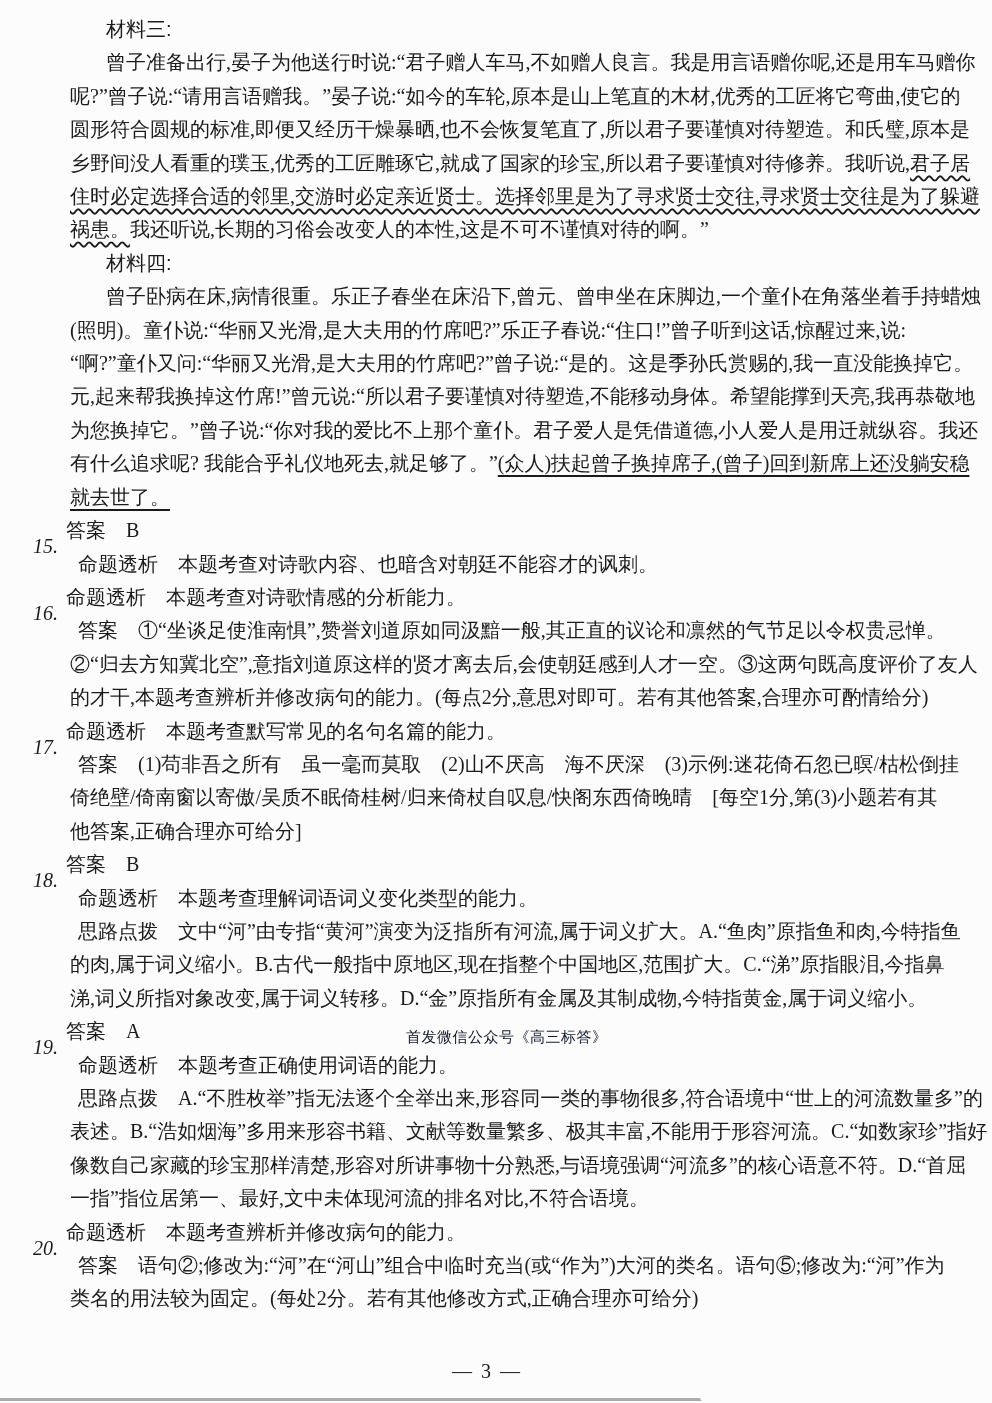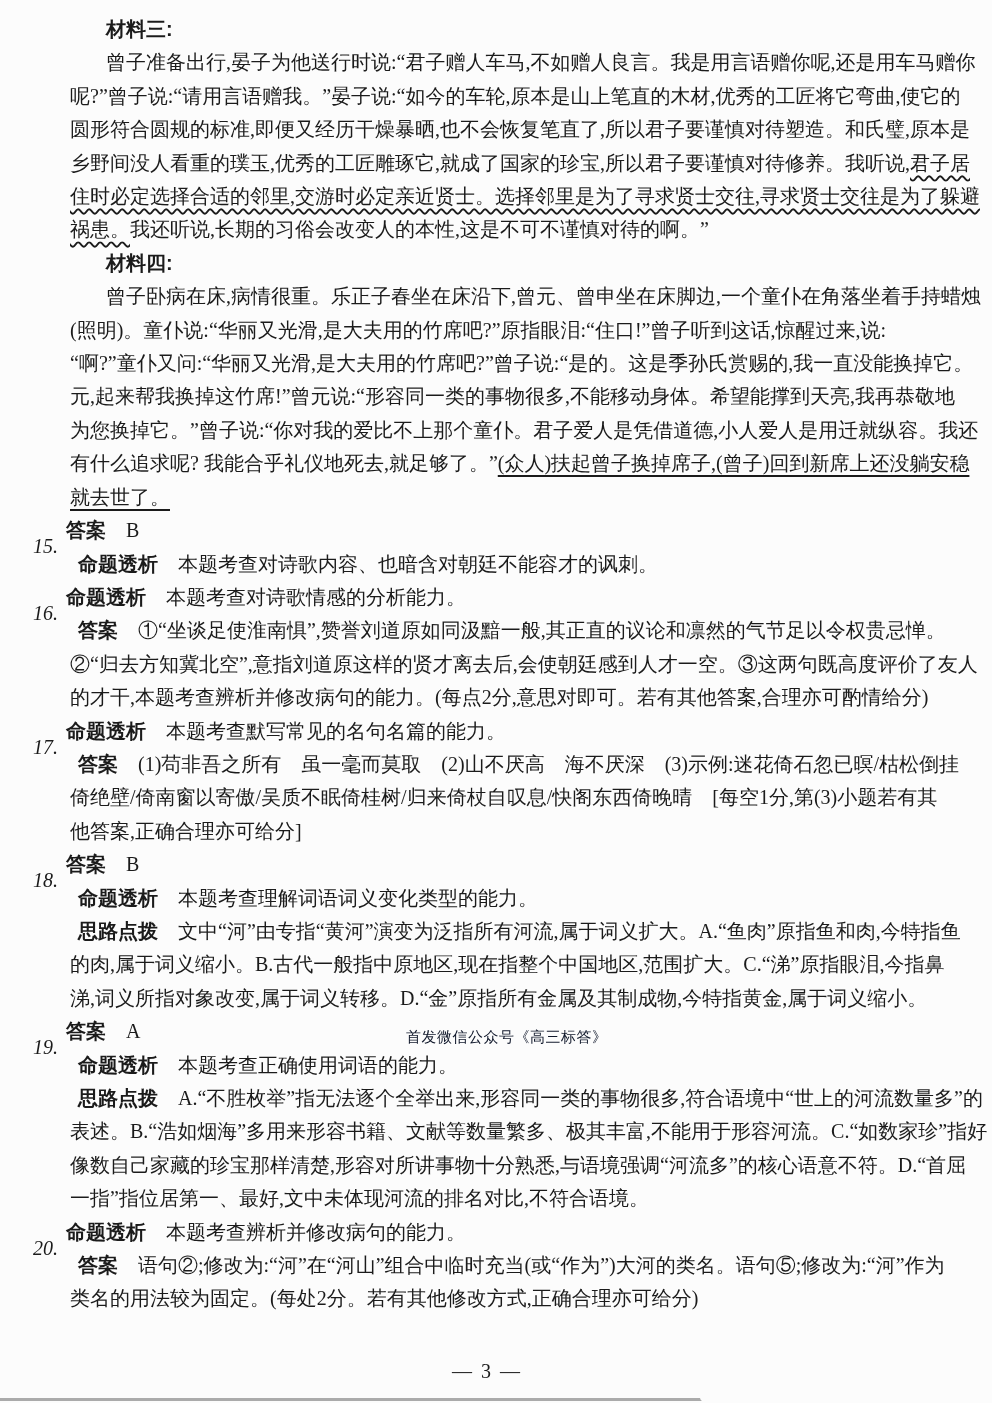--- a/index.html
+++ b/index.html
@@ -16,21 +16,21 @@
   .line{white-space:nowrap;position:relative;}
   
   .line.mt,.line.mi{padding-left:40px;}
   
   .line.mb,.line.wrap{padding-left:4px;}
   
   .line.sl{padding-left:12px;}
   
   .line.item{padding-left:0;}
   .item-num{position:absolute;left:-33px;top:16px;font-style:italic;}
-  .seg-b{font-family:"Liberation Sans",sans-serif;font-weight:700;}
+  .seg-b{font-family:"Liberation Sans",sans-serif;font-weight:400;}
   .u-w{text-decoration-line:underline;text-decoration-style:wavy;
        text-decoration-thickness:1.5px;text-underline-offset:5px;}
   .u-s{text-decoration-line:underline;text-decoration-style:solid;
        text-decoration-thickness:1.5px;text-underline-offset:5px;}
   .watermark{
     position:absolute;left:406px;top:1028px;
     font-size:15px;letter-spacing:0.5px;color:#0f172a;white-space:nowrap;
   }
   .footer{
     position:absolute;left:452px;top:1360px;font-size:20px;
@@ -50,23 +50,23 @@
 <div class="doc" id="doc-lines">
     <div class="line mt"><span class="seg-b">材料三:</span></div>
     <div class="line mi"><span>曾子准备出行,晏子为他送行时说:“君子赠人车马,不如赠人良言。我是用言语赠你呢,还是用车马赠你</span></div>
     <div class="line mb"><span>呢?”曾子说:“请用言语赠我。”晏子说:“如今的车轮,原本是山上笔直的木材,优秀的工匠将它弯曲,使它的</span></div>
     <div class="line mb"><span>圆形符合圆规的标准,即便又经历干燥暴晒,也不会恢复笔直了,所以君子要谨慎对待塑造。和氏璧,原本是</span></div>
     <div class="line mb"><span>乡野间没人看重的璞玉,优秀的工匠雕琢它,就成了国家的珍宝,所以君子要谨慎对待修养。我听说,</span><span class="u-w">君子居</span></div>
     <div class="line mb"><span class="u-w">住时必定选择合适的邻里,交游时必定亲近贤士。选择邻里是为了寻求贤士交往,寻求贤士交往是为了躲避</span></div>
     <div class="line mb"><span class="u-w">祸患。</span><span>我还听说,长期的习俗会改变人的本性,这是不可不谨慎对待的啊。”</span></div>
     <div class="line mt"><span class="seg-b">材料四:</span></div>
     <div class="line mi"><span>曾子卧病在床,病情很重。乐正子春坐在床沿下,曾元、曾申坐在床脚边,一个童仆在角落坐着手持蜡烛</span></div>
-    <div class="line mb"><span>(照明)。童仆说:“华丽又光滑,是大夫用的竹席吧?”原指眼泪:“住口!”曾子听到这话,惊醒过来,说:</span></div>
+    <div class="line mb"><span>(照明)。童仆说:“华丽又光滑,是大夫用的竹席吧?”乐正子春说:“住口!”曾子听到这话,惊醒过来,说:</span></div>
     <div class="line mb"><span>“啊?”童仆又问:“华丽又光滑,是大夫用的竹席吧?”曾子说:“是的。这是季孙氏赏赐的,我一直没能换掉它。</span></div>
-    <div class="line mb"><span>元,起来帮我换掉这竹席!”曾元说:“形容同一类的事物很多,不能移动身体。希望能撑到天亮,我再恭敬地</span></div>
+    <div class="line mb"><span>元,起来帮我换掉这竹席!”曾元说:“所以君子要谨慎对待塑造,不能移动身体。希望能撑到天亮,我再恭敬地</span></div>
     <div class="line mb"><span>为您换掉它。”曾子说:“你对我的爱比不上那个童仆。君子爱人是凭借道德,小人爱人是用迁就纵容。我还</span></div>
     <div class="line mb"><span>有什么追求呢? 我能合乎礼仪地死去,就足够了。”</span><span class="u-s">(众人)扶起曾子换掉席子,(曾子)回到新席上还没躺安稳</span></div>
     <div class="line mb"><span class="u-s">就去世了。</span></div>
     <div class="line item"><span class="item-num">15.</span><span class="seg-b">答案</span><span>　B</span></div>
     <div class="line sl"><span class="seg-b">命题透析</span><span>　本题考查对诗歌内容、也暗含对朝廷不能容才的讽刺。</span></div>
     <div class="line item"><span class="item-num">16.</span><span class="seg-b">命题透析</span><span>　本题考查对诗歌情感的分析能力。</span></div>
     <div class="line sl"><span class="seg-b">答案</span><span>　①“坐谈足使淮南惧”,赞誉刘道原如同汲黯一般,其正直的议论和凛然的气节足以令权贵忌惮。</span></div>
     <div class="line wrap"><span>②“归去方知冀北空”,意指刘道原这样的贤才离去后,会使朝廷感到人才一空。③这两句既高度评价了友人</span></div>
     <div class="line wrap"><span>的才干,本题考查辨析并修改病句的能力。(每点2分,意思对即可。若有其他答案,合理亦可酌情给分)</span></div>
     <div class="line item"><span class="item-num">17.</span><span class="seg-b">命题透析</span><span>　本题考查默写常见的名句名篇的能力。</span></div>

